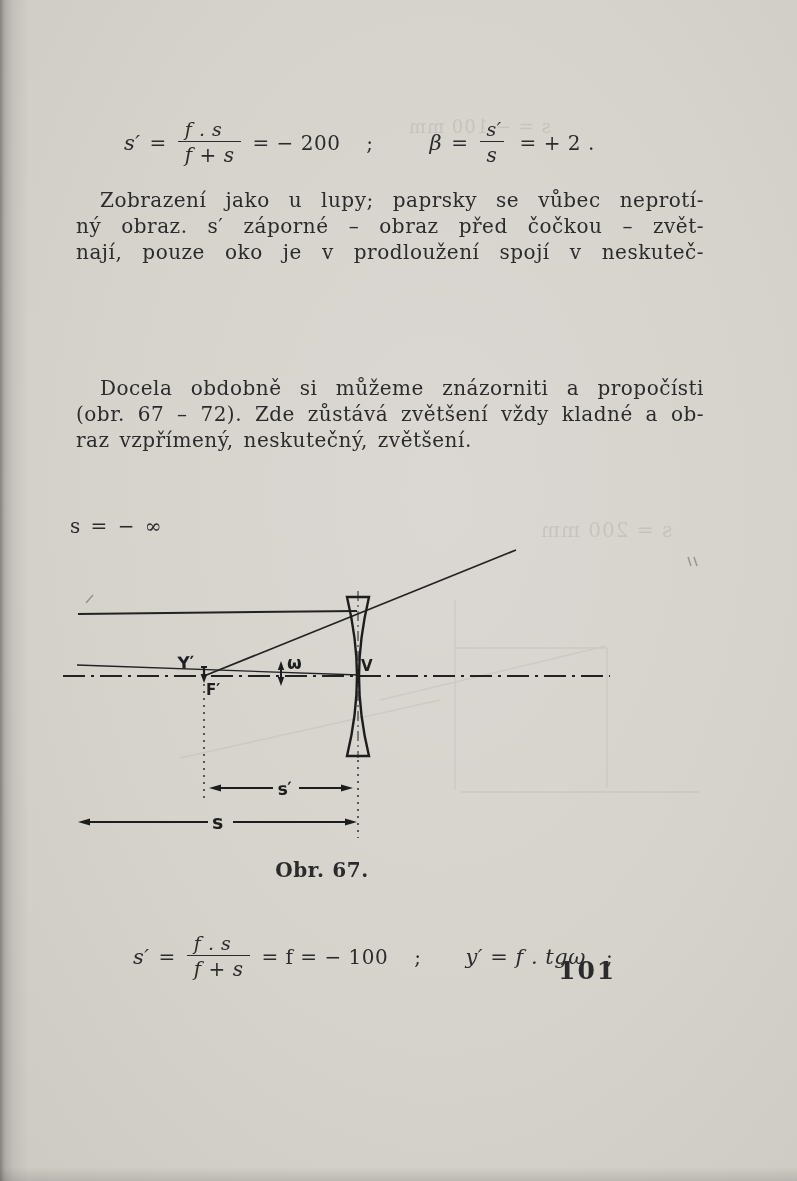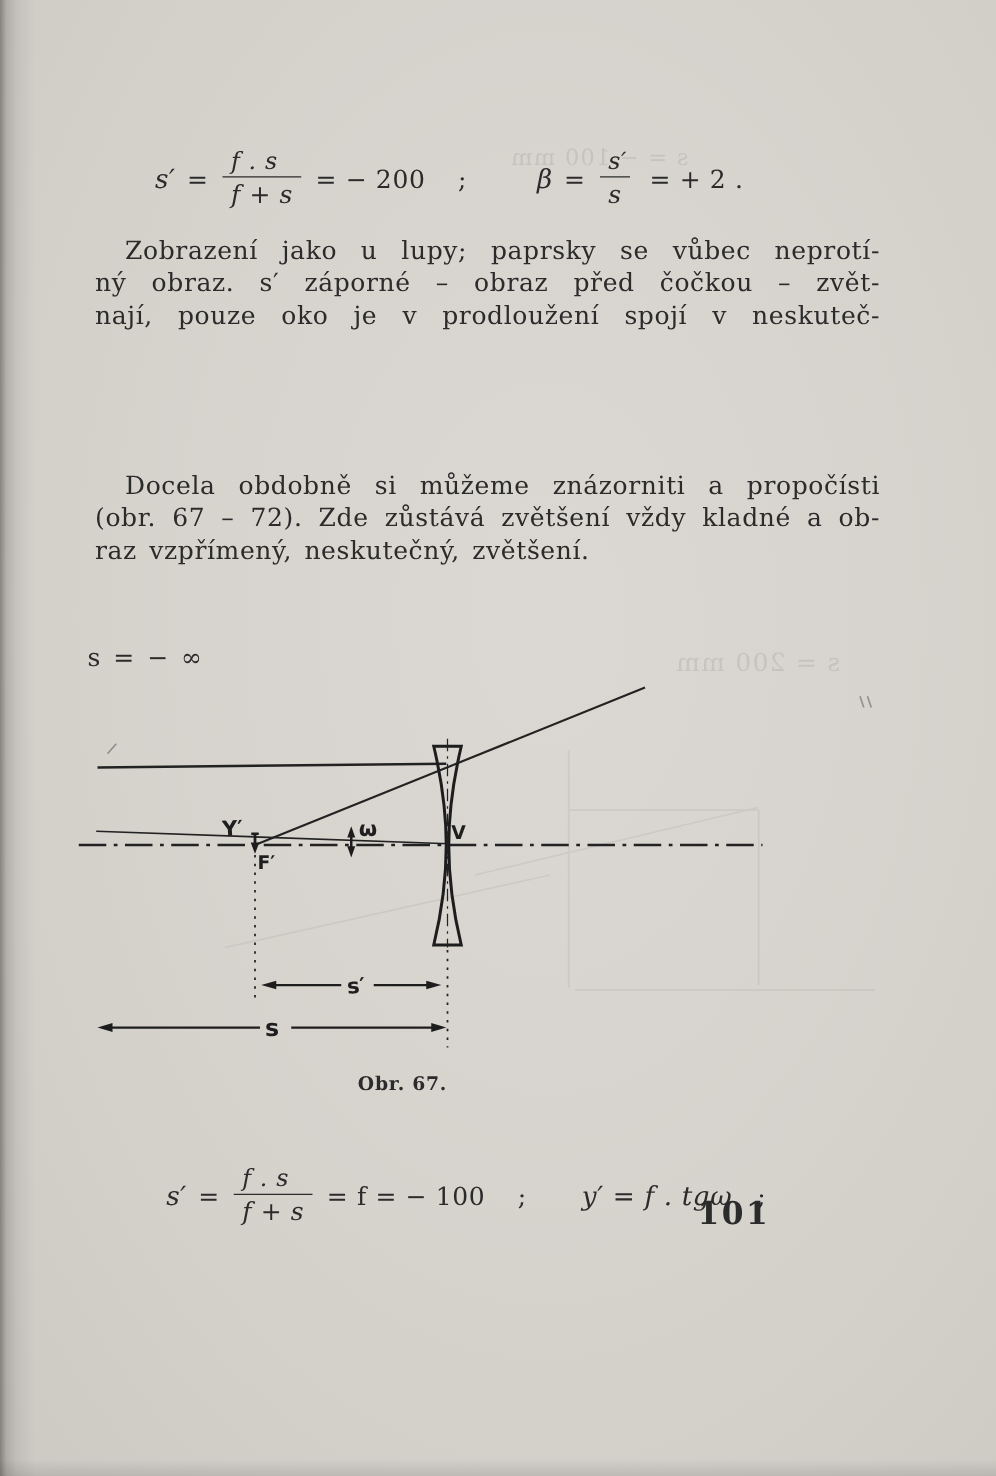--- a/index.html
+++ b/index.html
@@ -33,21 +33,21 @@
   .gap56{display:inline-block;width:56px;}
   .gap44{display:inline-block;width:44px;}
   .rhs{margin-left:9px;}
   
   .para{position:absolute;width:628px;font-size:20px;line-height:25.8px;letter-spacing:.5px;word-spacing:3px;}
   .pline{text-align:justify;text-align-last:justify;}
   .pline.first{padding-left:24px;}
   .pline.last{text-align-last:left;}
   
   .s-inf{position:absolute;left:70px;top:514px;font-size:20px;letter-spacing:2px;}
-  .caption{position:absolute;left:262px;top:858px;width:120px;text-align:center;font-size:15px;font-weight:bold;letter-spacing:.6px;}
+  .caption{position:absolute;left:262px;top:858px;width:120px;text-align:center;font-size:20px;font-weight:bold;letter-spacing:.6px;}
   .pageno{position:absolute;left:558px;top:956px;font-size:25px;font-weight:bold;letter-spacing:2px;}
   
   .ghost{
     position:absolute;transform:scaleX(-1);opacity:.13;color:#55524e;
     font-size:18px;letter-spacing:1px;white-space:nowrap;pointer-events:none;
   }
   svg text{font-family:"DejaVu Sans","Liberation Sans",sans-serif;font-weight:bold;fill:#1e1e1e;}
 </style>
 </head>
 <body>

